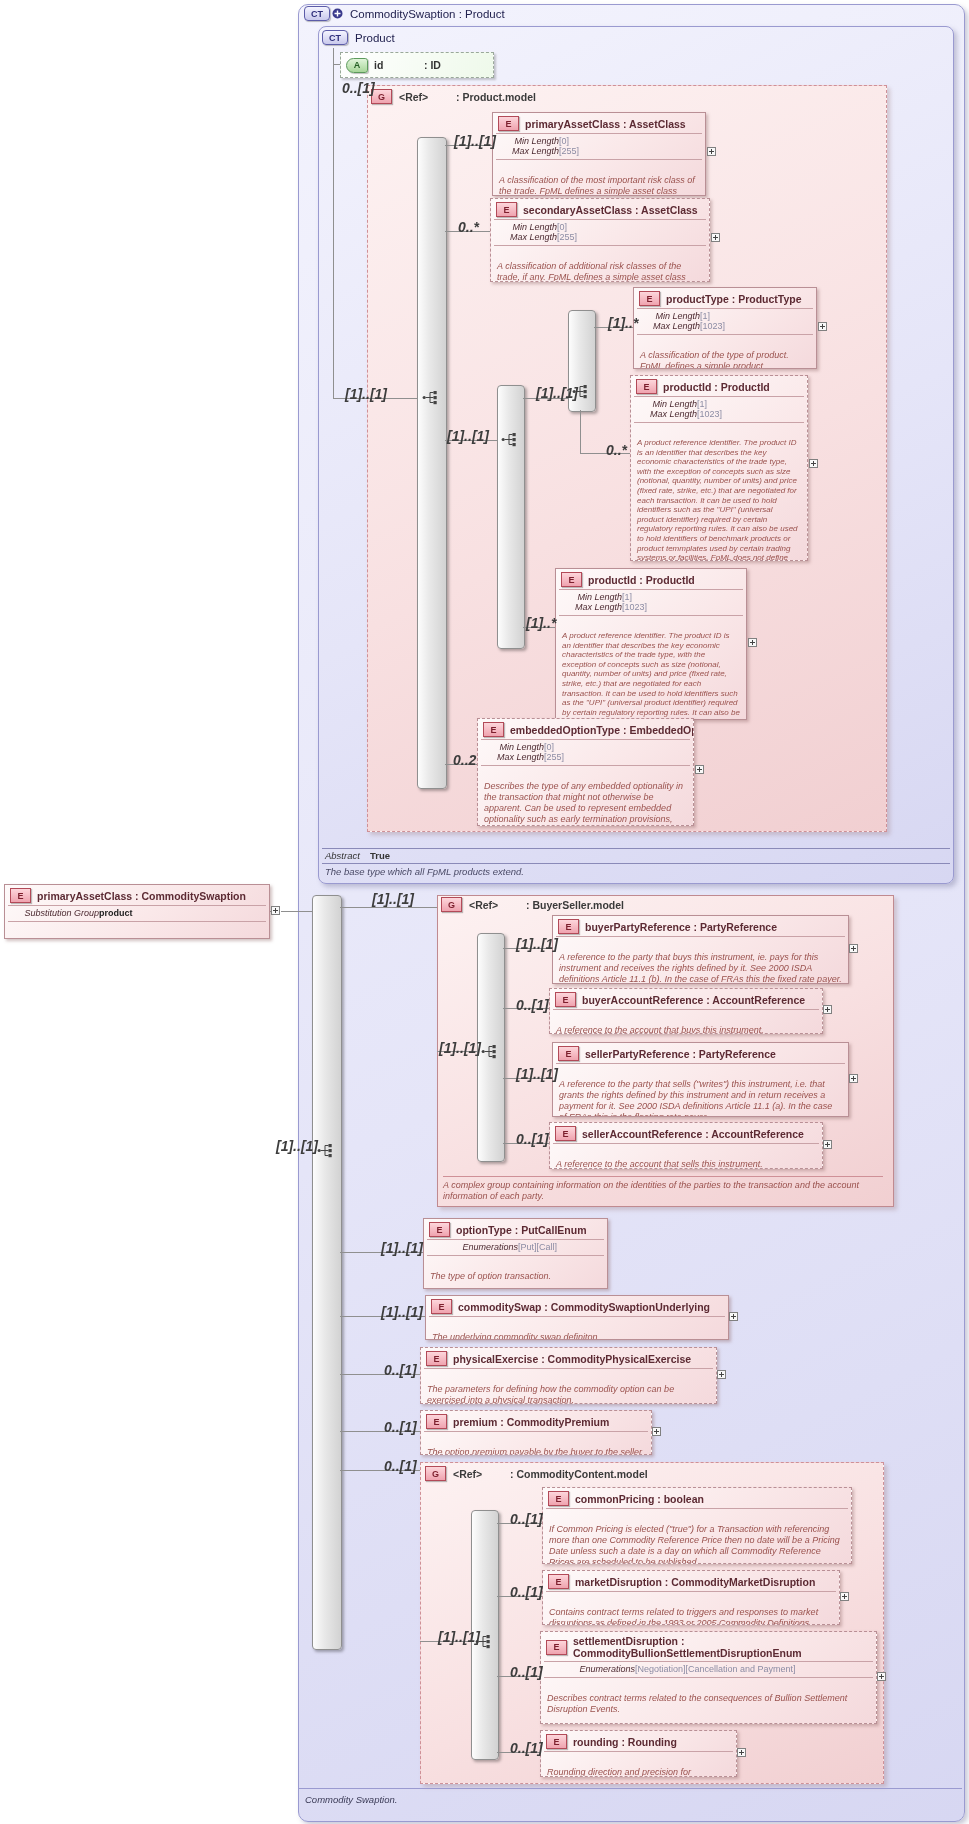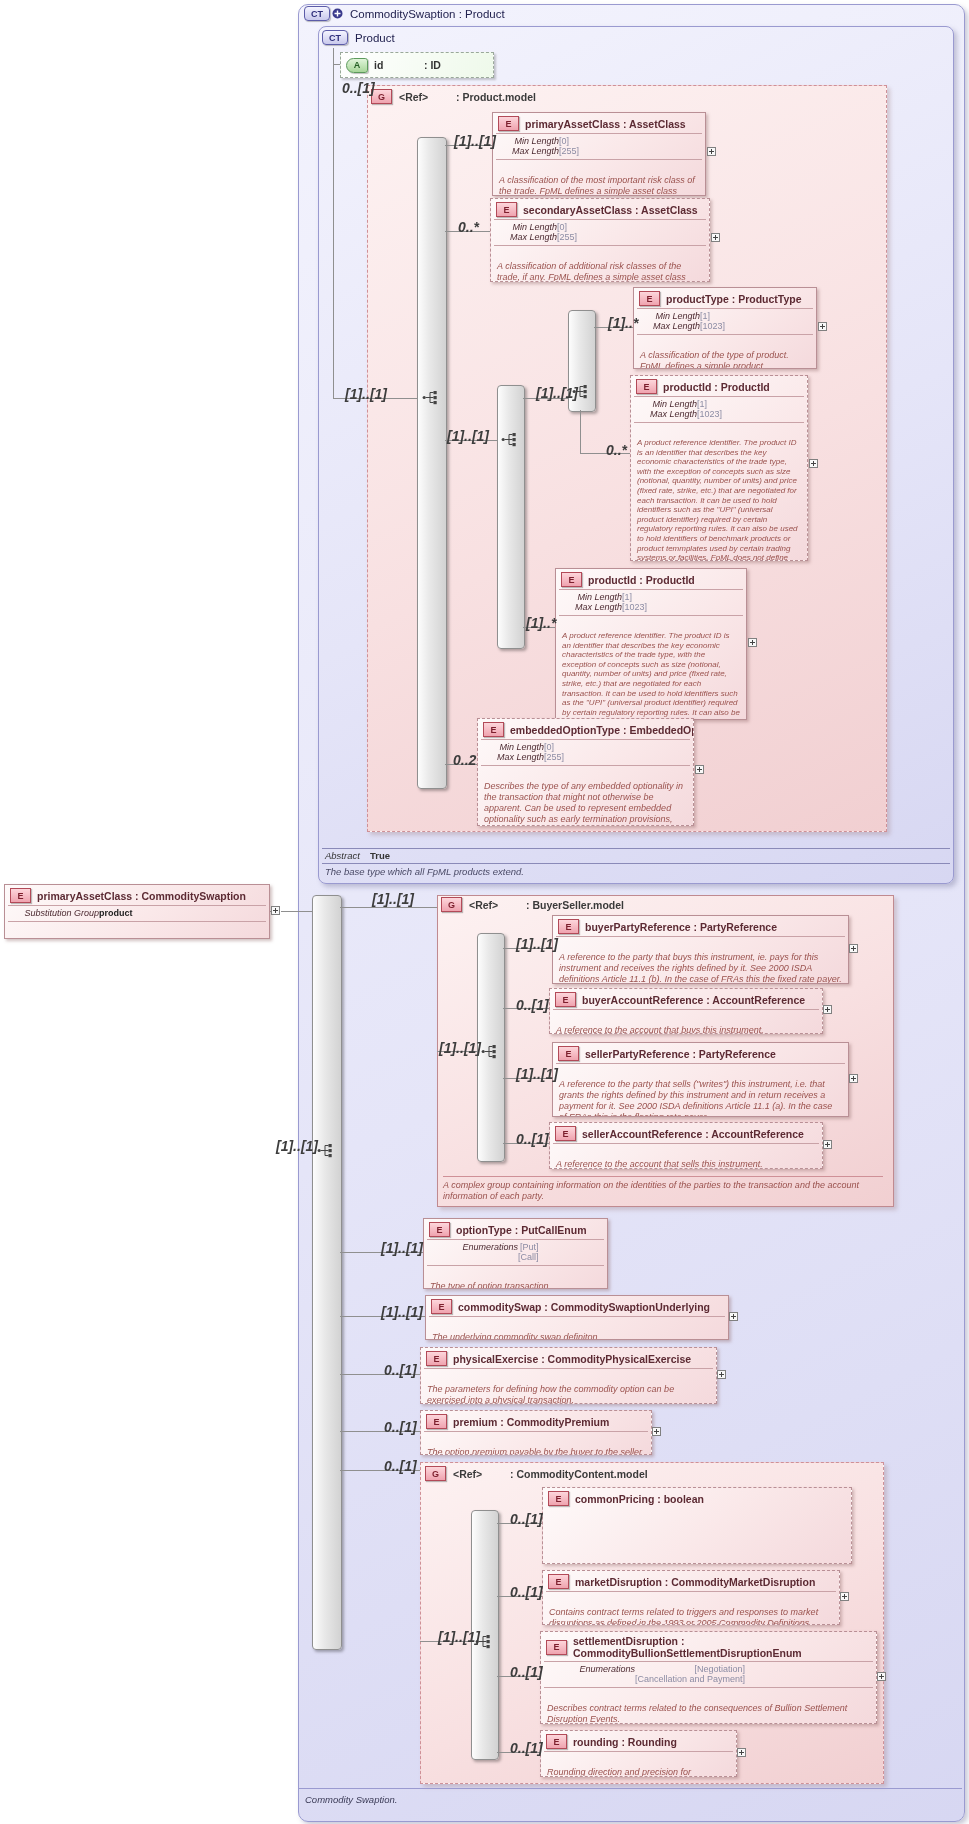--- a/index.html
+++ b/index.html
@@ -20,21 +20,21 @@
   .elem{border:1px solid #b98f95;background:linear-gradient(140deg,#fefafa 0%,#fae8e9 55%,#f4d9dc 100%);box-shadow:2px 2px 3px rgba(140,100,100,.4);overflow:hidden;z-index:5;}
   .elem.dashed{border-style:dashed;}
   .ehdr{display:flex;align-items:center;gap:6px;padding:3px 5px 2px;white-space:nowrap;}
   .etitle{font-size:10.5px;font-weight:bold;color:#5c2a33;}
   .etitle.wrap{white-space:normal;line-height:1.15;}
   .facets{border-top:1px solid #c9a2a7;margin:0 3px;padding:2px 3px 3px;font-size:9px;}
   .frow{display:flex;align-items:flex-start;text-align:right;}
   .flab{font-style:italic;color:#4c2a31;width:60px;flex:none;}
   .flab.wide{width:88px;}
   .fval{color:#8c8ca4;}
-  .fvals{display:flex;flex-direction:column;}
+  .fvals{display:flex;flex-direction:row;}
   .sgval{font-weight:bold;color:#222;}
   .edesc{border-top:1px solid #c9a2a7;margin:0 3px;padding:15px 3px 4px;font-size:9px;font-style:italic;color:#9a524e;line-height:1.22;}
   .elem.smalltext .edesc{font-size:8px;line-height:1.2;}
   .attr{border:1px dashed #9aa89a;background:linear-gradient(120deg,#ffffff,#eef9ea);box-shadow:2px 2px 2px rgba(0,0,0,.2);display:flex;align-items:center;gap:6px;padding:2px 5px;z-index:5;}
   .attrname{font-size:10.5px;font-weight:bold;color:#333;width:44px;}
   .attrtype{font-size:10.5px;font-weight:bold;color:#333;}
   .vbar{border:1px solid #8f8f8f;border-radius:4px;background:linear-gradient(90deg,#fdfdfd,#e9e9e9 40%,#d2d2d2);box-shadow:2px 2px 3px rgba(0,0,0,.3);z-index:4;}
   .hline{border-top:1px solid #8f8f8f;height:0;z-index:4;}
   .vline{border-left:1px solid #8f8f8f;width:0;z-index:4;}
   .rule{border-top:1px solid #8a8ab8;height:0;z-index:4;}
@@ -378,20 +378,21 @@
   <div class="abs hline" style="left:497px;top:1523px;width:45px;"></div>
   <div class="abs hline" style="left:497px;top:1596px;width:45px;"></div>
   <div class="abs hline" style="left:497px;top:1676px;width:43px;"></div>
   <div class="abs hline" style="left:497px;top:1752px;width:43px;"></div>
 
   <div class="abs elem dashed" style="left:542px;top:1487px;width:308px;height:75px;">
     <div class="ehdr">
         <span class="badge ebdg">E</span>
         <span class="etitle">commonPricing : boolean</span>
       </div>
+    <div class="edesc">If Common Pricing is elected ("true") for a Transaction with referencing more than one Commodity Reference Price then no date will be a Pricing Date unless such a date is a day on which all Commodity Reference Prices are scheduled to be published.</div>
   </div>
   <div class="abs elem dashed" style="left:542px;top:1570px;width:296px;height:53px;">
     <div class="ehdr">
         <span class="badge ebdg">E</span>
         <span class="etitle">marketDisruption : CommodityMarketDisruption</span>
       </div>
     <div class="edesc">Contains contract terms related to triggers and responses to market disruptions as defined in the 1993 or 2005 Commodity Definitions.</div>
   </div>
   <div class="abs elem dashed" style="left:540px;top:1631px;width:335px;height:91px;">
     <div class="ehdr">

